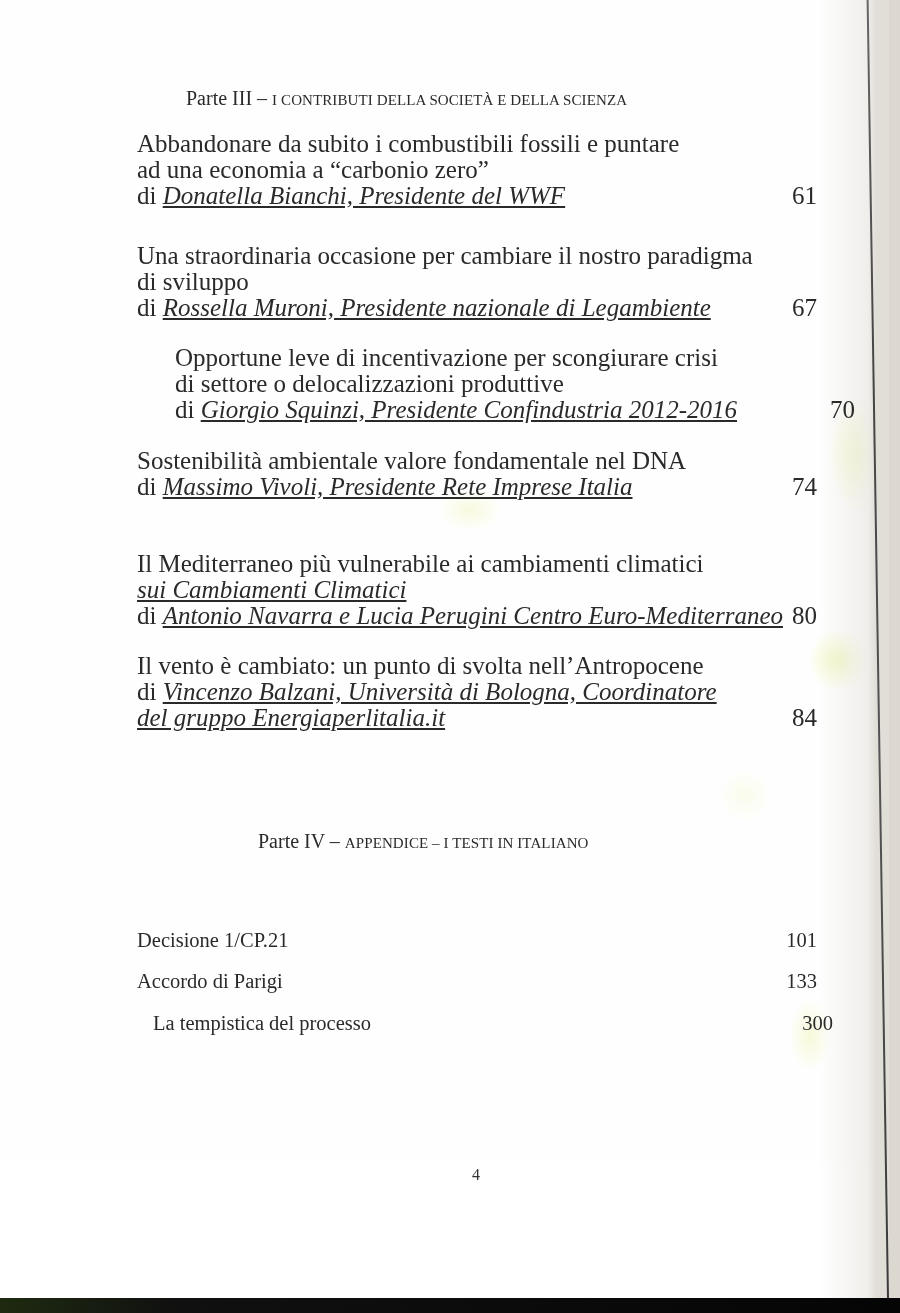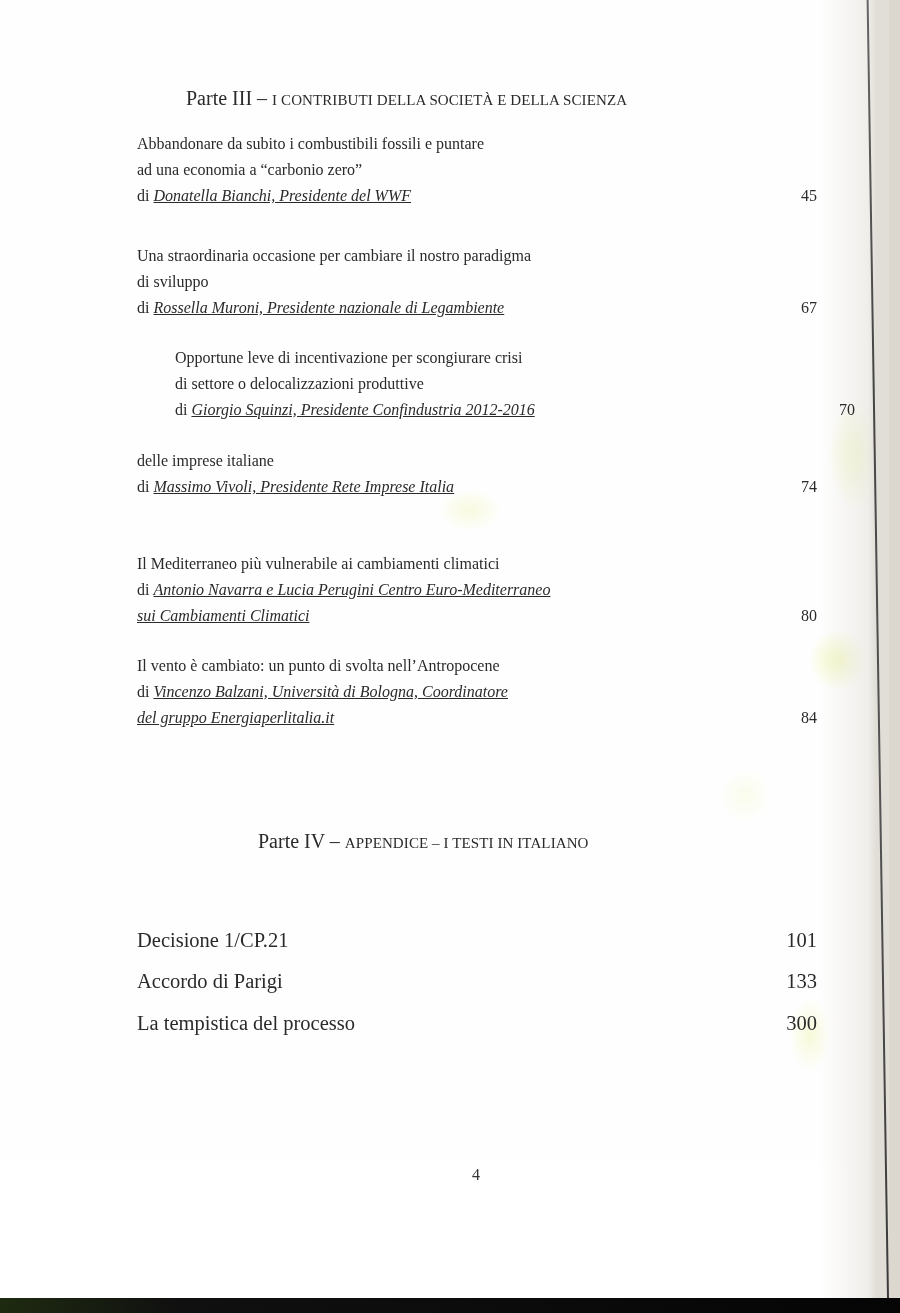--- a/index.html
+++ b/index.html
@@ -72,21 +72,21 @@
       font-size: 15px;
       letter-spacing: 0.1px;
     }
     .part3 { left: 186px; top: 87px; }
     .part4 { left: 258px; top: 830px; }
 
     .toc-entry {
       position: absolute;
       left: 137px;
       width: 680px;
-      font-size: 16px;
+      font-size: 25px;
       line-height: 26px;
     }
     .toc-entry .line {
       display: block;
       white-space: nowrap;
     }
     .toc-entry .author-line {
       display: block;
       white-space: nowrap;
     }
@@ -137,47 +137,47 @@
   <div class="page-edge-strip"></div>
 
   <div class="part-heading part3">
     <span>Parte III</span><span> – </span><span class="small-caps">I CONTRIBUTI DELLA SOCIETÀ E DELLA SCIENZA</span>
   </div>
 
   <div class="toc-entry" style="top:131px;">
     <span class="line">Abbandonare da subito i combustibili fossili e puntare</span>
     <span class="line">ad una economia a “carbonio zero”</span>
     <span class="author-line"><span>di </span><span class="author">Donatella Bianchi, Presidente del WWF</span></span>
-    <span class="page-num">45</span>
+    <span class="page-num">61</span>
   </div>
 
   <div class="toc-entry" style="top:243px;">
     <span class="line">Una straordinaria occasione per cambiare il nostro paradigma</span>
     <span class="line">di sviluppo</span>
     <span class="author-line"><span>di </span><span class="author">Rossella Muroni, Presidente nazionale di Legambiente</span></span>
     <span class="page-num">67</span>
   </div>
 
   <div class="toc-entry" style="top:345px;margin-left:38px;">
     <span class="line">Opportune leve di incentivazione per scongiurare crisi</span>
     <span class="line">di settore o delocalizzazioni produttive</span>
     <span class="author-line"><span>di </span><span class="author">Giorgio Squinzi, Presidente Confindustria 2012-2016</span></span>
     <span class="page-num">70</span>
   </div>
 
   <div class="toc-entry" style="top:448px;">
-    <span class="line">delle imprese italiane</span>
+    <span class="line">Sostenibilità ambientale valore fondamentale nel DNA</span>
     <span class="author-line"><span>di </span><span class="author">Massimo Vivoli, Presidente Rete Imprese Italia</span></span>
     <span class="page-num">74</span>
   </div>
 
   <div class="toc-entry" style="top:551px;">
     <span class="line">Il Mediterraneo più vulnerabile ai cambiamenti climatici</span>
+    <span class="author-line author">sui Cambiamenti Climatici</span>
     <span class="author-line"><span>di </span><span class="author">Antonio Navarra e Lucia Perugini Centro Euro-Mediterraneo</span></span>
-    <span class="author-line author">sui Cambiamenti Climatici</span>
     <span class="page-num">80</span>
   </div>
 
   <div class="toc-entry" style="top:653px;">
     <span class="line">Il vento è cambiato: un punto di svolta nell’Antropocene</span>
     <span class="author-line"><span>di </span><span class="author">Vincenzo Balzani, Università di Bologna, Coordinatore</span></span>
     <span class="author-line author">del gruppo Energiaperlitalia.it</span>
     <span class="page-num">84</span>
   </div>
 
@@ -186,21 +186,21 @@
   </div>
 
   <div class="simple-entry" style="top:927px;">
     <span>Decisione 1/CP.21</span>
     <span class="page-num">101</span>
   </div>
   <div class="simple-entry" style="top:968px;">
     <span>Accordo di Parigi</span>
     <span class="page-num">133</span>
   </div>
-  <div class="simple-entry" style="top:1010px;">
+  <div class="simple-entry" style="top:1010px;margin-left:16px;">
     <span>La tempistica del processo</span>
     <span class="page-num">300</span>
   </div>
 
   <div class="folio">4</div>
 </div>
 
 <div class="bottom-bar"></div>
 
 </body></html>

